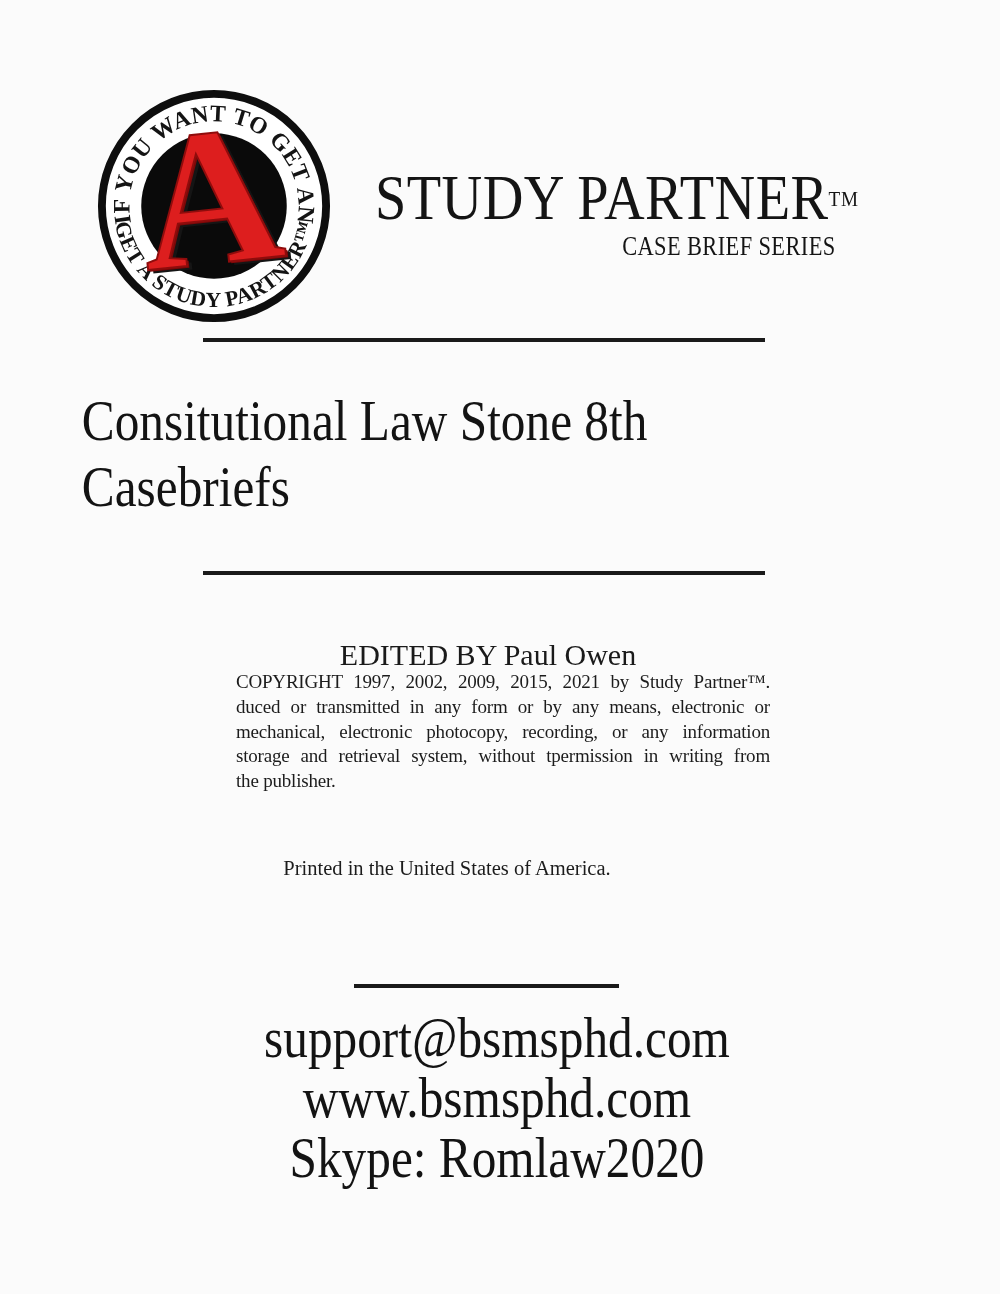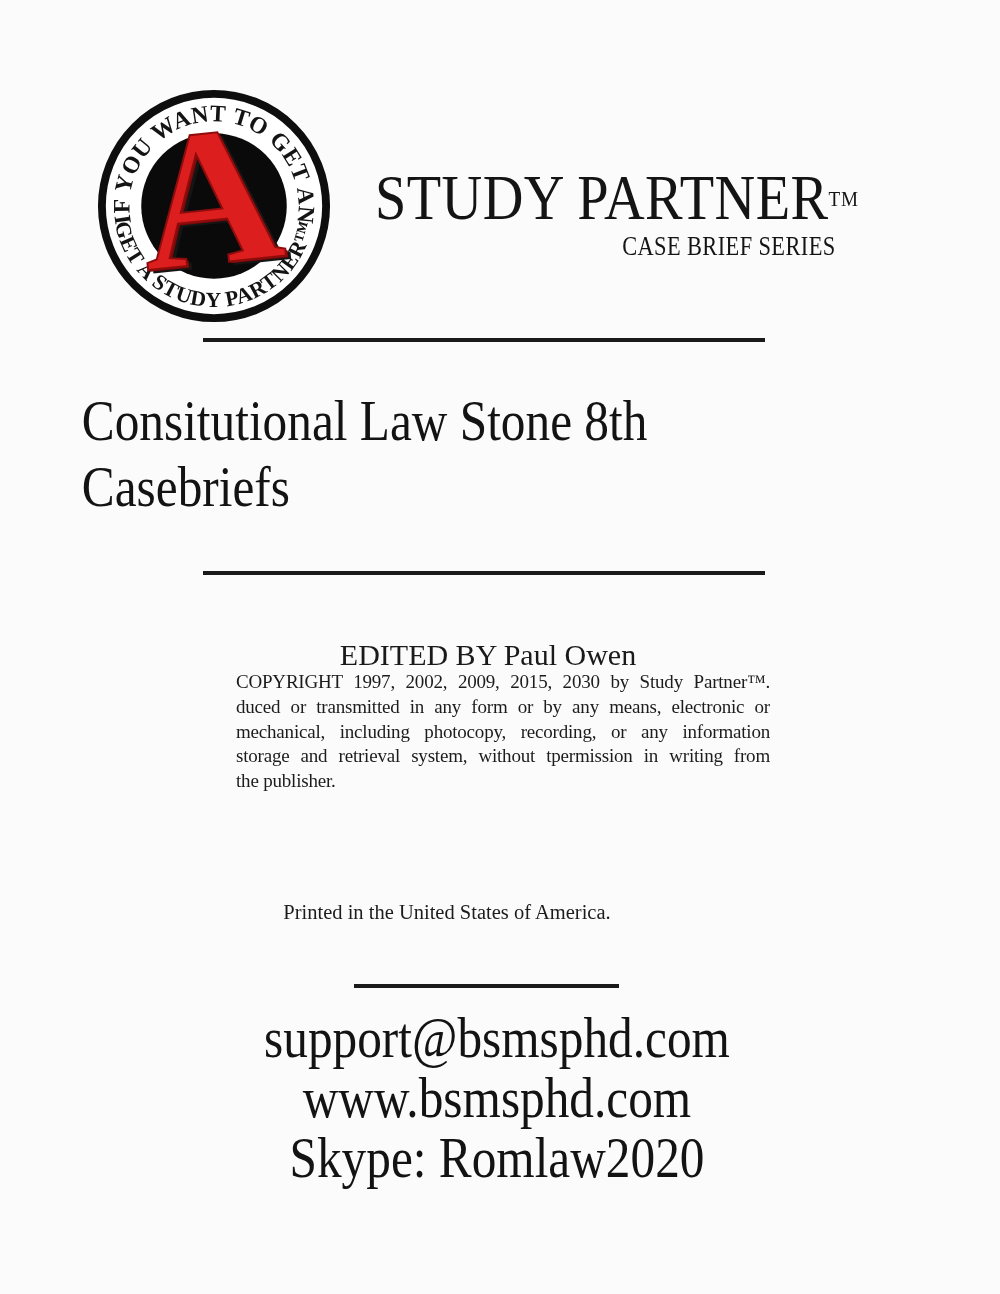--- a/index.html
+++ b/index.html
@@ -44,21 +44,21 @@
   
   .edited{left:3px;top:642px;width:970px;text-align:center;
     font-size:30px;line-height:26px;color:#1a1a1a;}
   
   .copyright{left:236px;top:670px;width:534px;
     font-size:19px;line-height:24.8px;letter-spacing:-0.2px;color:#1c1c1c;}
   .c-line{text-align:justify;text-align-last:justify;}
   .c-line.last{text-align-last:left;}
   
   .printed{left:0;top:857px;width:894px;text-align:center;
-    font-size:20.5px;line-height:22px;color:#1c1c1c;margin-top:44px;}
+    font-size:20.5px;line-height:22px;color:#1c1c1c;}
   
   .contact{left:0;top:1008px;width:994px;text-align:center;}
   .contact-line{
     font-size:58px;line-height:60px;white-space:nowrap;
     transform:scaleX(0.85);transform-origin:50% 50%;
     color:#131313;
   }
 </style>
 </head>
 <body>
@@ -95,23 +95,23 @@
 <section class="abs title-block">
   <div class="title-line">Consitutional Law Stone 8th</div>
   <div class="title-line">Casebriefs</div>
 </section>
 
 <div class="abs rule rule-2"></div>
 
 <div class="abs edited">EDITED BY Paul Owen</div>
 
 <section class="abs copyright">
-  <div class="c-line">COPYRIGHT 1997, 2002, 2009, 2015,  2030 by Study Partner™.</div>
+  <div class="c-line">COPYRIGHT 1997, 2002, 2009, 2015,  2021 by Study Partner™.</div>
   <div class="c-line">duced or transmitted in any  form or by any means, electronic or</div>
-  <div class="c-line">mechanical, including photocopy, recording, or any information</div>
+  <div class="c-line">mechanical, electronic photocopy, recording, or any information</div>
   <div class="c-line">storage and retrieval system, without tpermission in writing from</div>
   <div class="c-line last">the publisher.</div>
 </section>
 
 <div class="abs printed">Printed in the United States of America.</div>
 
 <div class="abs rule rule-3"></div>
 
 <footer class="abs contact">
   <div class="contact-line">support@bsmsphd.com</div>

